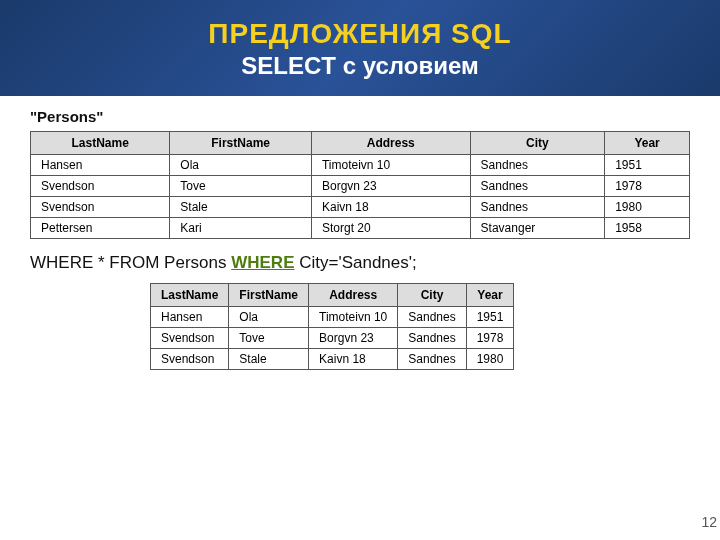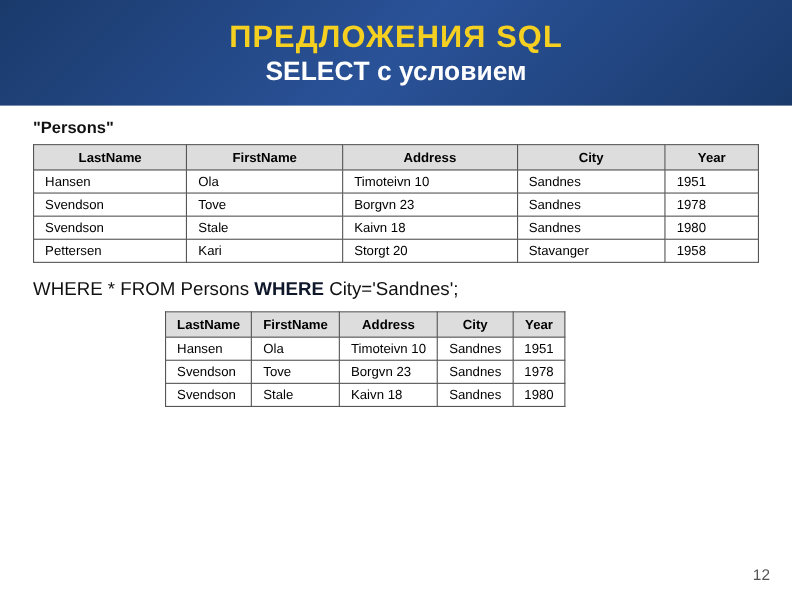--- a/index.html
+++ b/index.html
@@ -78,28 +78,29 @@
       text-align: left;
     }
 
     .sql-query {
       font-size: 17px;
       margin: 14px 0 10px 0;
       color: #111;
     }
 
     .sql-query .where-keyword {
-      color: #0f172a;
+      color: #4d7c0f;
       font-weight: bold;
+      text-decoration: underline;
     }
 
     .slide-number {
       position: absolute;
       bottom: 10px;
-      right: 20px;
+      right: 3px;
       font-size: 14px;
       color: #555;
     }
   </style>
 </head>
 <body>
 
 <div class="header">
   <span class="header-title">ПРЕДЛОЖЕНИЯ SQL</span>
   <span class="header-subtitle">SELECT с условием</span>

